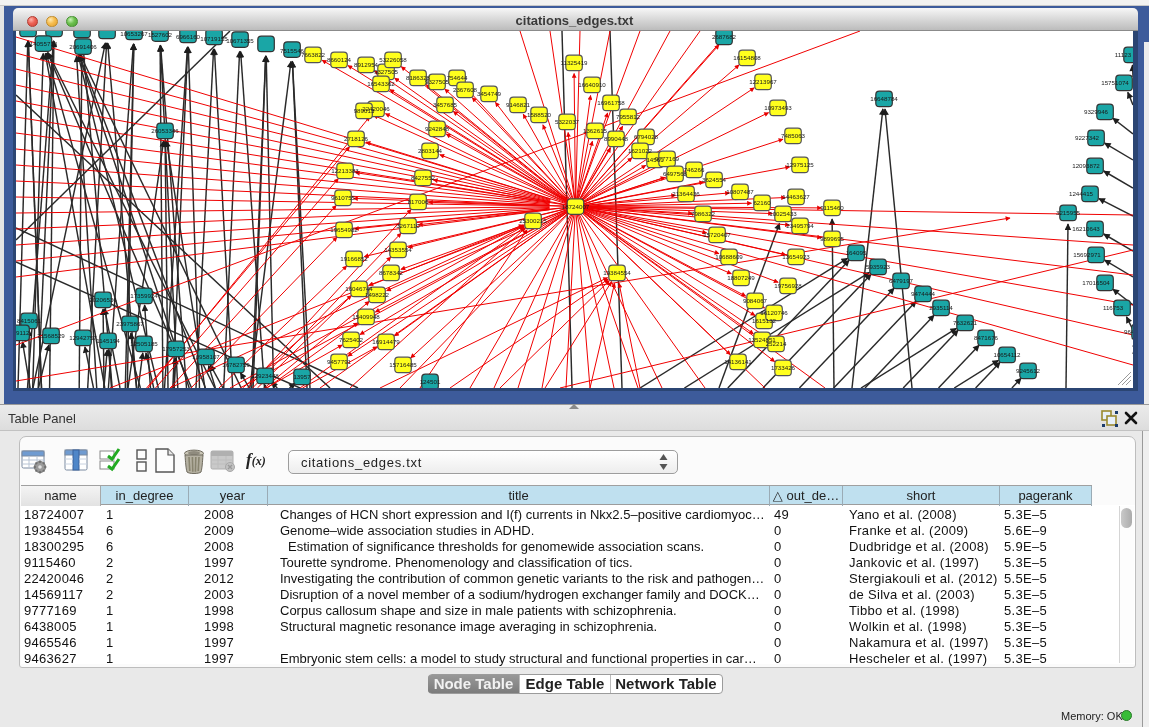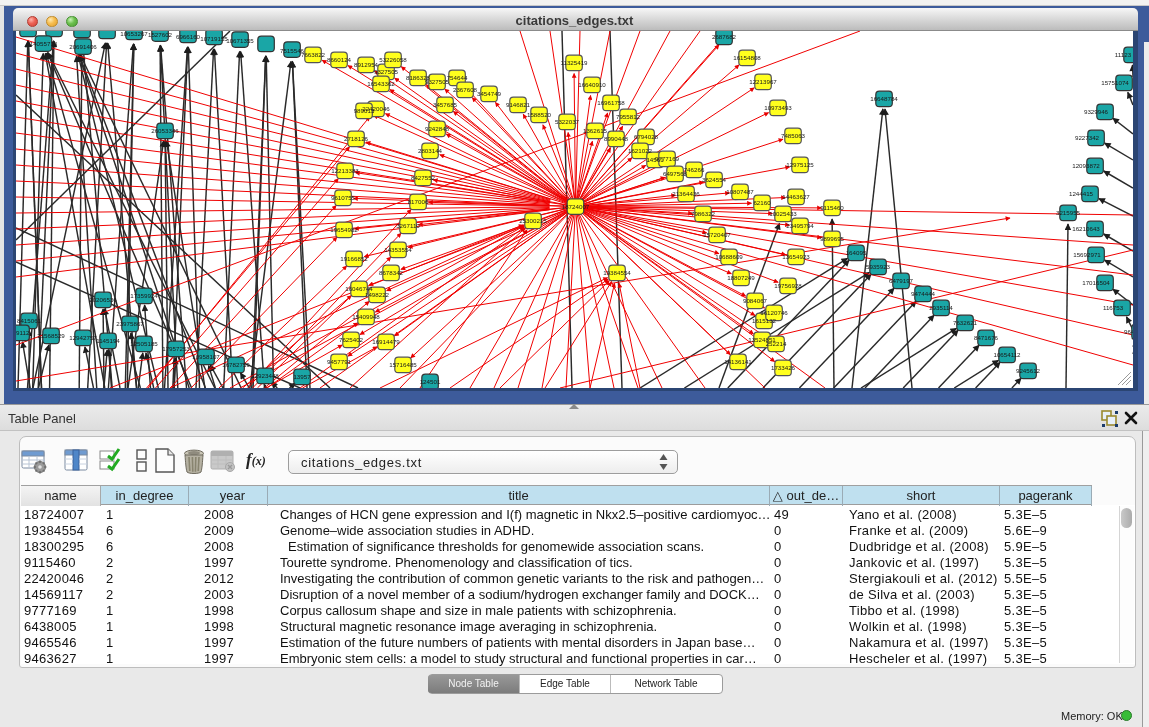--- a/index.html
+++ b/index.html
@@ -33,21 +33,21 @@
 .hc { position:absolute; top:0; height:20px; border-right:1px solid #9aabb5; font-size:13px; color:#222; text-align:center; line-height:19px; }
 #thead .gray { background:linear-gradient(#f4f4f4,#e2e2e2); border-right:1px solid #a8a8a8; }
 .trow { position:absolute; left:0; width:1092px; height:16px; font-size:13px; letter-spacing:0.3px; color:#111; white-space:nowrap; overflow:hidden; }
 .trow span { position:absolute; top:1px; }
 .trow span.t { letter-spacing:0; }
 #tablewhite { left:21px; top:505px; width:1114px; height:159px; background:#fff; }
 #vscroll { left:1119px; top:506px; width:15px; height:157px; background:#fdfdfd; border-left:1px solid #d5d5d5; }
 #vthumb { left:1121px; top:508px; width:11px; height:20px; background:linear-gradient(90deg,#c9c9c9,#ababab); border-radius:6px; }
 
 #tabs { left:428px; top:674px; width:295px; height:20px; border:1px solid #9b9b9b; border-radius:4px; background:#fff; }
-.tab { position:absolute; top:0; height:18px; font-size:10px; font-weight:normal; text-align:center; line-height:18px; color:#222; }
+.tab { position:absolute; top:0; height:18px; font-size:15px; font-weight:bold; text-align:center; line-height:18px; color:#222; }
 #tab1 { left:0; width:91px; background:linear-gradient(#989898,#7c7c7c); color:#f2f2f2; border-radius:3px 0 0 3px; }
 #tab2 { left:91px; width:91px; border-left:1px solid #bbb; }
 #tab3 { left:182px; width:111px; border-left:1px solid #bbb; }
 #memory { left:1061px; top:710px; font-size:11px; color:#222; }
 #memdot { left:1121px; top:710px; width:11px; height:11px; border-radius:50%; background:#37bc37; border:1px solid #2a7a2a; }
 #rightdiv { left:1142px; top:431px; width:1px; height:296px; background:#9a9a9a; }
 #rightpane { left:1143px; top:431px; width:6px; height:296px; background:#efefef; }
 </style></head>
 <body>
 <div id="root">
@@ -669,21 +669,21 @@
 <div class="hc" style="left:177px;width:70px">year</div>
 <div class="hc" style="left:247px;width:502px">title</div>
 <div class="hc" style="left:749px;width:73px">△ out_de…</div>
 <div class="hc" style="left:822px;width:157px">short</div>
 <div class="hc" style="left:979px;width:92px">pagerank</div>
 </div>
 <div class="trow" style="top:506px">
 <span style="left:24px">18724007</span>
       <span style="left:106px">1</span>
       <span style="left:204px">2008</span>
-      <span class="t" style="left:280px">Changes of HCN gene expression and I(f) magnetic in Nkx2.5–positive cardiomyoc…</span>
+      <span class="t" style="left:280px">Changes of HCN short expression and I(f) currents in Nkx2.5–positive cardiomyoc…</span>
       <span style="left:774px">49</span>
       <span style="left:849px">Yano et al. (2008)</span>
       <span style="left:1004px">5.3E–5</span>
     </div>
 <div class="trow" style="top:522px">
 <span style="left:24px">19384554</span>
       <span style="left:106px">6</span>
       <span style="left:204px">2009</span>
       <span class="t" style="left:280px">Genome–wide association studies in ADHD.</span>
       <span style="left:774px">0</span>
@@ -741,21 +741,20 @@
       <span style="left:204px">1998</span>
       <span class="t" style="left:280px">Structural magnetic resonance image averaging in schizophrenia.</span>
       <span style="left:774px">0</span>
       <span style="left:849px">Wolkin et al. (1998)</span>
       <span style="left:1004px">5.3E–5</span>
     </div>
 <div class="trow" style="top:634px">
 <span style="left:24px">9465546</span>
       <span style="left:106px">1</span>
       <span style="left:204px">1997</span>
-      <span class="t" style="left:280px">Estimation of the future numbers of patients with mental disorders in Japan base…</span>
       <span style="left:774px">0</span>
       <span style="left:849px">Nakamura et al. (1997)</span>
       <span style="left:1004px">5.3E–5</span>
     </div>
 <div class="trow" style="top:650px">
 <span style="left:24px">9463627</span>
       <span style="left:106px">1</span>
       <span style="left:204px">1997</span>
       <span class="t" style="left:280px">Embryonic stem cells: a model to study structural and functional properties in car…</span>
       <span style="left:774px">0</span>

